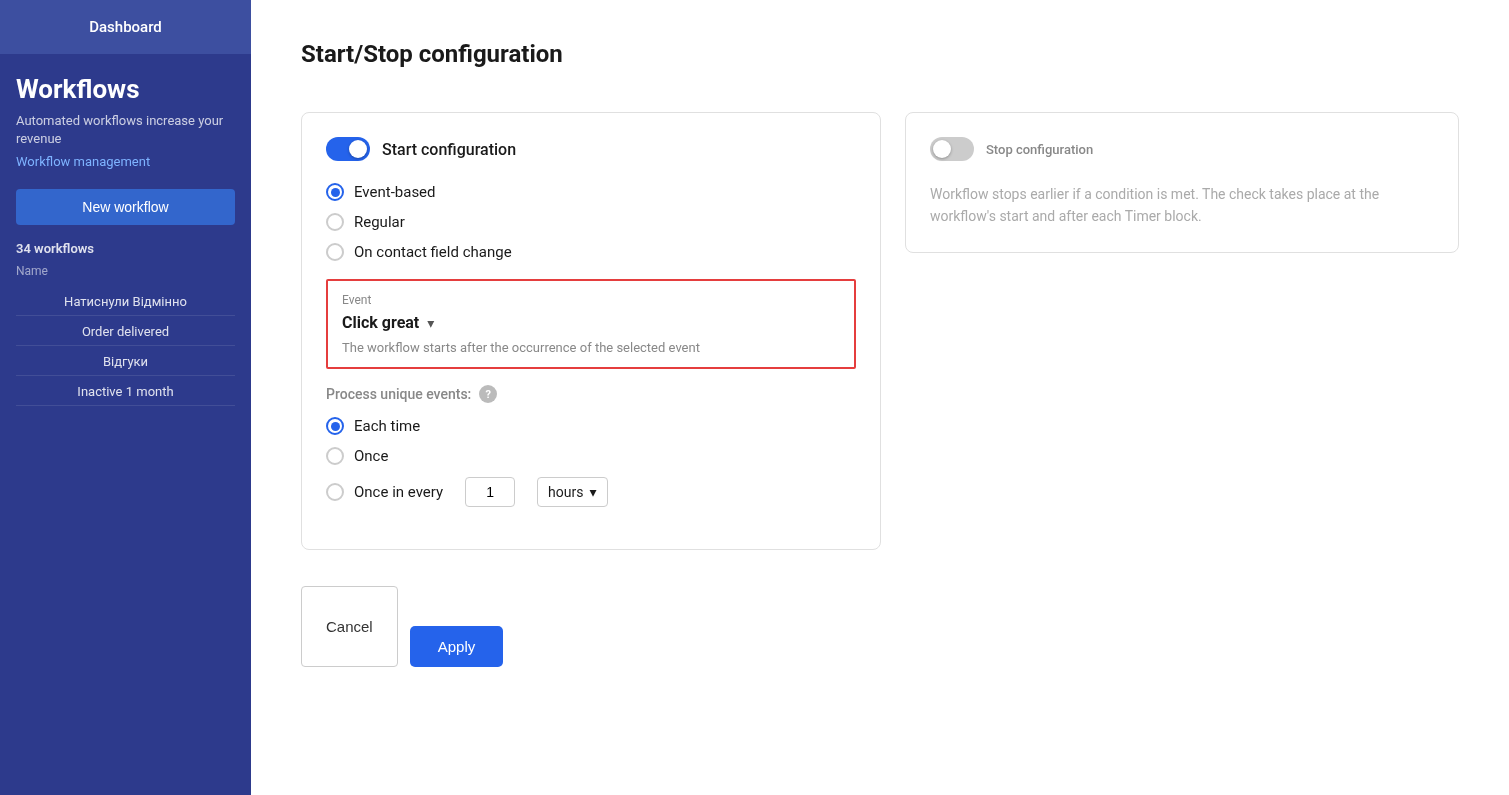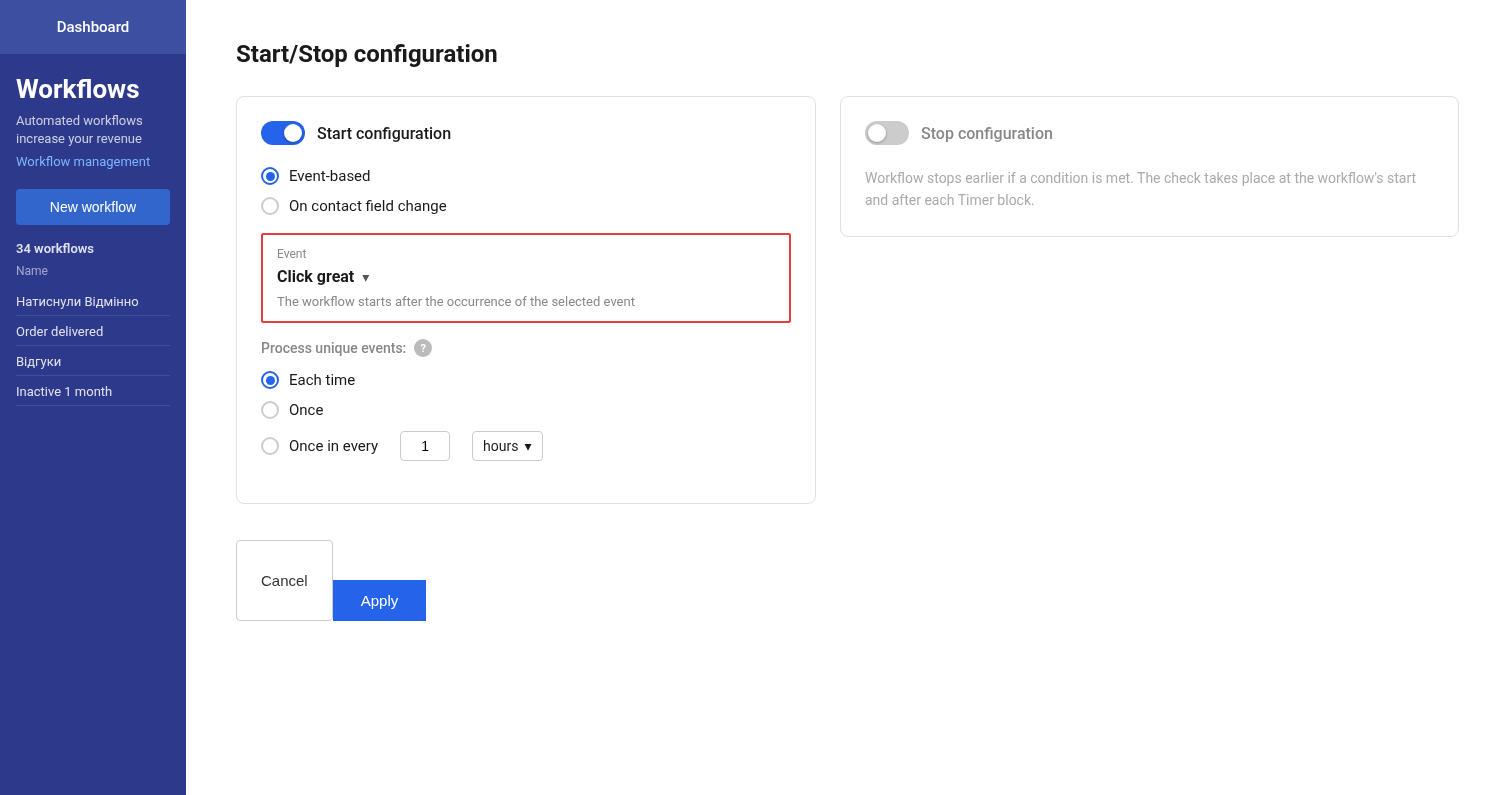--- a/index.html
+++ b/index.html
@@ -1,20 +1,20 @@
 <!DOCTYPE html>
 <html><head>
   <meta charset="utf-8">
   <style>
     * { box-sizing: border-box; margin: 0; padding: 0; }
     body { font-family: -apple-system, BlinkMacSystemFont, 'Segoe UI', Roboto, sans-serif; background: #f5f5f5; display: flex; height: 795px; overflow: hidden; }
 
     
     .sidebar {
-      width: 186px;
+      width: 251px;
       background: #2d3a8c;
       height: 100%;
       flex-shrink: 0;
       display: flex;
       flex-direction: column;
     }
     .sidebar-dashboard {
       background: #3d4fa0;
       color: #fff;
       font-size: 15px;
@@ -76,34 +76,35 @@
     }
     .sidebar-item {
       font-size: 13px;
       color: rgba(255,255,255,0.85);
       padding: 6px 0;
       border-bottom: 1px solid rgba(255,255,255,0.1);
       white-space: nowrap;
       overflow: hidden;
       text-overflow: ellipsis;
       cursor: pointer;
+      text-align: center;
     }
 
     
     .main {
       flex: 1;
       background: #fff;
       padding: 40px 50px;
       overflow-y: auto;
     }
     .page-title {
       font-size: 24px;
       font-weight: 700;
       color: #1a1a1a;
-      margin-bottom: 28px;
+      margin-bottom: 44px;
     }
 
     
     .cards-row {
       display: flex;
       gap: 24px;
       align-items: flex-start;
       margin-top: 28px;
     }
 
@@ -155,21 +156,21 @@
       transition: left 0.2s;
     }
     .toggle-thumb.on { left: 23px; }
     .toggle-thumb.off { left: 3px; }
     .toggle-label {
       font-size: 16px;
       font-weight: 500;
       color: #1a1a1a;
     }
     .toggle-label-gray {
-      font-size: 16px;
+      font-size: 13px;
       font-weight: 500;
       color: #888;
     }
 
     
     .radio-group {
       display: flex;
       flex-direction: column;
       gap: 12px;
       margin-bottom: 18px;
@@ -291,35 +292,36 @@
     .stop-desc {
       font-size: 14px;
       color: #aaa;
       line-height: 1.6;
       margin-top: 8px;
     }
 
     
     .footer-btns {
       display: flex;
+      gap: 12px;
       margin-top: 36px;
     }
     .cancel-btn {
       background: #fff;
       border: 1px solid #ccc;
       border-radius: 4px;
       padding: 12px 24px;
       font-size: 15px;
       color: #333;
       cursor: pointer;
     }
     .apply-btn {
       background: #2563eb;
       border: none;
-      border-radius: 0;
+      border-radius: 5px;
       padding: 12px 28px;
       font-size: 15px;
       color: #fff;
       cursor: pointer;
       font-weight: 500;
       margin-top: 40px;
     }
   </style>
 </head>
 <body>
@@ -357,20 +359,24 @@
         <span class="toggle-label">Start configuration</span>
       </div>
 
       <div class="radio-group">
         <label class="radio-item">
           <div class="radio-circle selected"></div>
           <span>Event-based</span>
         </label>
         <label class="radio-item">
           <div class="radio-circle"></div>
+          <span>Regular</span>
+        </label>
+        <label class="radio-item">
+          <div class="radio-circle"></div>
           <span>On contact field change</span>
         </label>
       </div>
 
       <div class="event-box">
         <div class="event-label">Event</div>
         <div class="event-select-row">
           <span class="event-value">Click great</span>
           <span class="chevron-icon">▾</span>
         </div>

